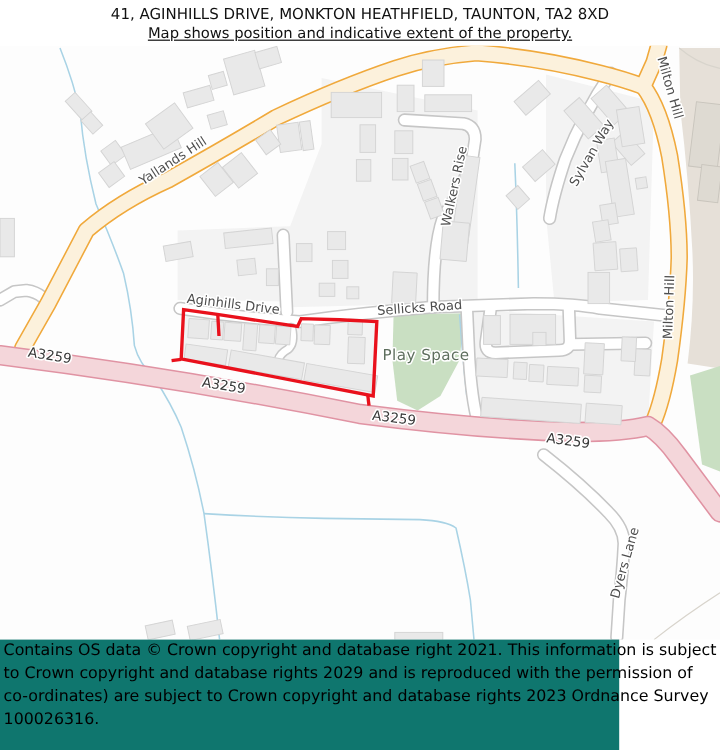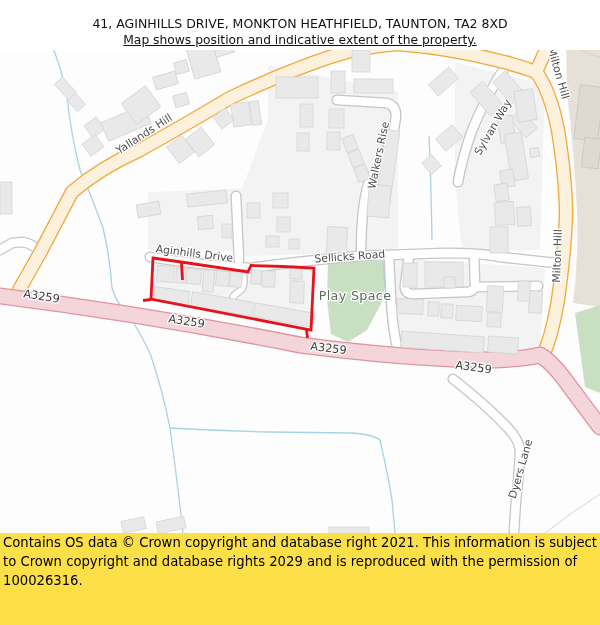--- a/index.html
+++ b/index.html
@@ -1,22 +1,22 @@
 <!DOCTYPE html>
 <html><head>
 <meta charset="utf-8">
 <style>
   html,body{margin:0;padding:0;background:#fff;}
   body{width:600px;height:625px;position:relative;font-family:"DejaVu Sans","Liberation Sans",sans-serif;overflow:hidden;}
-  .header{position:absolute;top:12px;left:0;width:600px;height:38px;text-align:center;background:#fff;z-index:3;}
+  .header{position:absolute;top:0;left:0;width:600px;height:38px;text-align:center;background:#fff;z-index:3;}
   .header .l1{font-size:12.5px;color:#111;padding-top:4px;line-height:16px;}
   .header .l2{font-size:12.3px;color:#111;line-height:16px;text-decoration:underline;}
   .mapwrap{position:absolute;top:38px;left:0;width:600px;height:495px;background:#fdfdfd;z-index:1;}
   svg{display:block;}
-  .footer{position:absolute;top:533px;left:0;width:600px;height:92px;background:#fde047;z-index:3;}
+  .footer{position:absolute;top:533px;left:0;width:516px;height:92px;background:#0f766e;z-index:3;}
   .footer div{font-size:13.2px;color:#000;line-height:19px;padding-left:3px;white-space:nowrap;}
   .lbl{paint-order:stroke;stroke:#ffffff;stroke-width:2.6px;stroke-linejoin:round;fill:#4e4e4e;font-family:"DejaVu Sans","Liberation Sans",sans-serif;}
   .road{font-size:10.8px;}
   .aroad{font-size:11.3px;fill:#383838;}
   .area{font-size:12.6px;fill:#5d6e5d;letter-spacing:.4px;}
 </style>
 </head>
 <body>
 
 <div class="header">
@@ -170,14 +170,15 @@
       <text x="41" y="300" text-anchor="middle" transform="rotate(9 41 300)" class="lbl aroad">A3259</text>
       <text x="186" y="325" text-anchor="middle" transform="rotate(9 186 325)" class="lbl aroad">A3259</text>
       <text x="328" y="352" text-anchor="middle" transform="rotate(7 328 352)" class="lbl aroad">A3259</text>
       <text x="473" y="371" text-anchor="middle" transform="rotate(8 473 371)" class="lbl aroad">A3259</text>
     </svg>
 </div>
 
 <div class="footer">
   <div>Contains OS data © Crown copyright and database right 2021. This information is subject</div>
   <div>to Crown copyright and database rights 2029 and is reproduced with the permission of</div>
+  <div>co-ordinates) are subject to Crown copyright and database rights 2023 Ordnance Survey</div>
   <div>100026316.</div>
 </div>
 
 </body></html>

